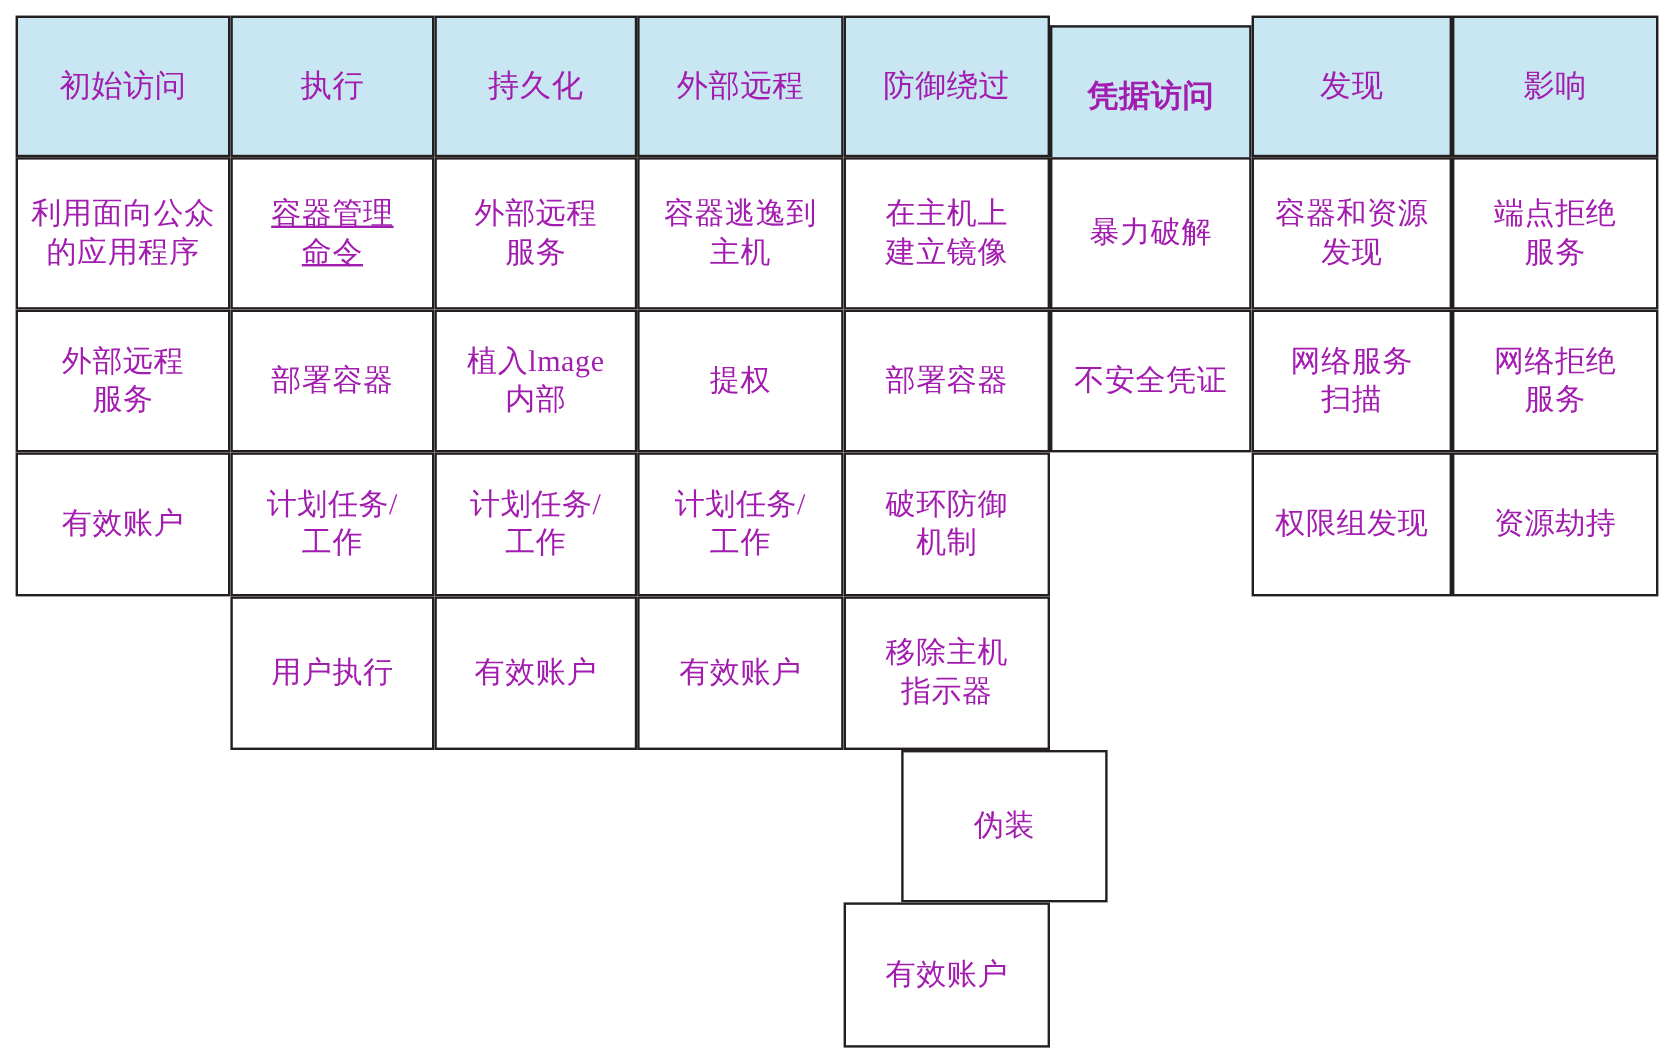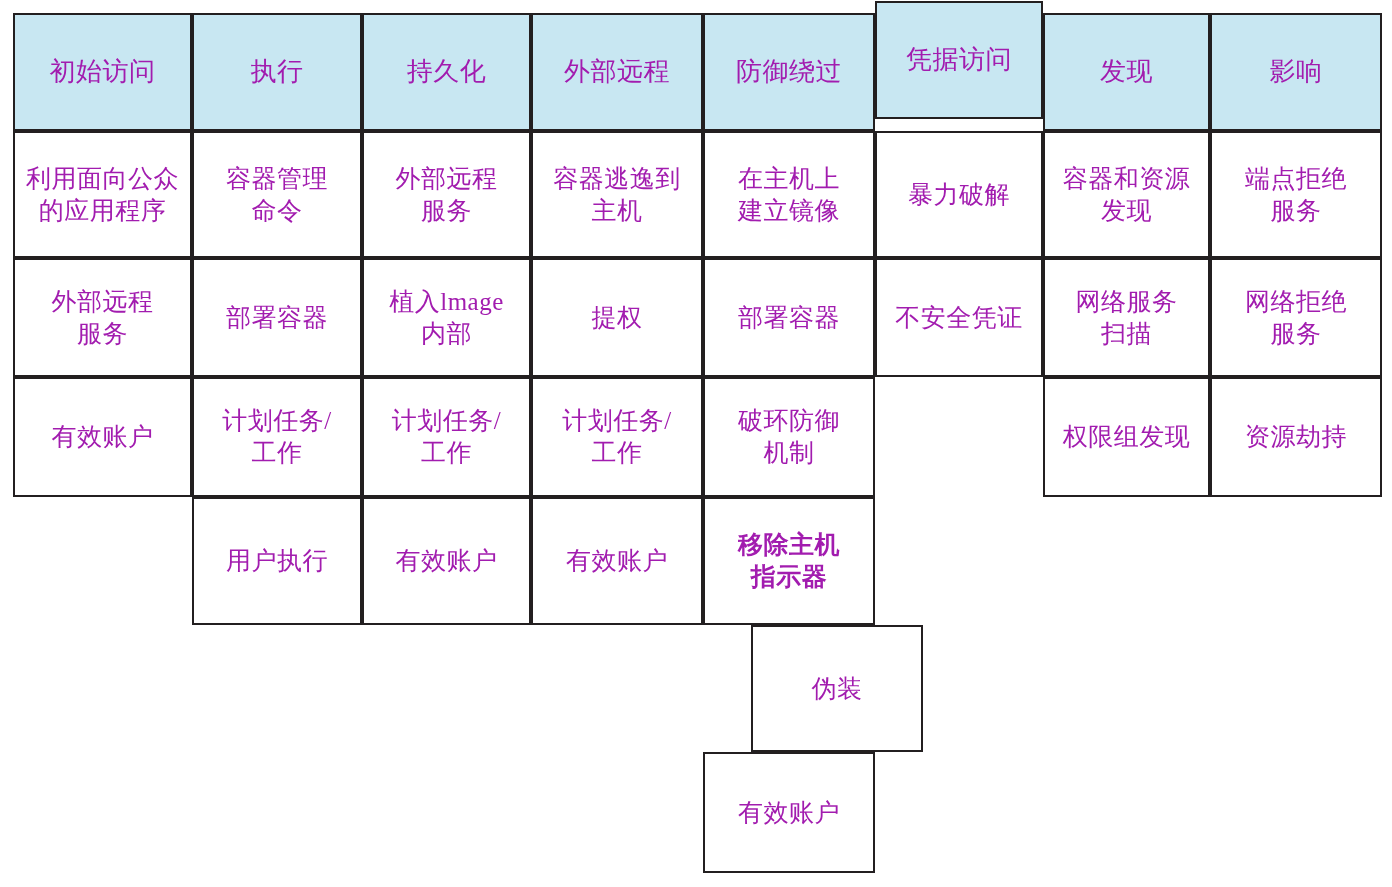--- a/index.html
+++ b/index.html
@@ -39,21 +39,21 @@
 <body>
 
 <div id="matrix-root">
     <div class="cell header" style="left: 13px; top: 13px; width: 179px; height: 118px;">初始访问</div>
     <div class="cell" style="left: 13px; top: 131px; width: 179px; height: 127px;">利用面向公众
 的应用程序</div>
     <div class="cell" style="left: 13px; top: 258px; width: 179px; height: 119px;">外部远程
 服务</div>
     <div class="cell" style="left: 13px; top: 377px; width: 179px; height: 120px;">有效账户</div>
     <div class="cell header" style="left: 192px; top: 13px; width: 170px; height: 118px;">执行</div>
-    <div class="cell" style="left: 192px; top: 131px; width: 170px; height: 127px;">容器管理
+    <div class="cell" style="left: 192px; top: 131px; width: 170px; height: 127px; text-decoration: underline;">容器管理
 命令</div>
     <div class="cell" style="left: 192px; top: 258px; width: 170px; height: 119px;">部署容器</div>
     <div class="cell" style="left: 192px; top: 377px; width: 170px; height: 120px;">计划任务/
 工作</div>
     <div class="cell" style="left: 192px; top: 497px; width: 170px; height: 128px;">用户执行</div>
     <div class="cell header" style="left: 362px; top: 13px; width: 169px; height: 118px;">持久化</div>
     <div class="cell" style="left: 362px; top: 131px; width: 169px; height: 127px;">外部远程
 服务</div>
     <div class="cell" style="left: 362px; top: 258px; width: 169px; height: 119px;">植入lmage
 内部</div>
@@ -66,25 +66,25 @@
     <div class="cell" style="left: 531px; top: 258px; width: 172px; height: 119px; text-align: right;">提权</div>
     <div class="cell" style="left: 531px; top: 377px; width: 172px; height: 120px;">计划任务/
 工作</div>
     <div class="cell" style="left: 531px; top: 497px; width: 172px; height: 128px;">有效账户</div>
     <div class="cell header" style="left: 703px; top: 13px; width: 172px; height: 118px;">防御绕过</div>
     <div class="cell" style="left: 703px; top: 131px; width: 172px; height: 127px;">在主机上
 建立镜像</div>
     <div class="cell" style="left: 703px; top: 258px; width: 172px; height: 119px;">部署容器</div>
     <div class="cell" style="left: 703px; top: 377px; width: 172px; height: 120px;">破环防御
 机制</div>
-    <div class="cell" style="left: 703px; top: 497px; width: 172px; height: 128px; font-weight: bold;">移除主机
+    <div class="cell" style="left: 703px; top: 497px; width: 172px; height: 128px;">移除主机
 指示器</div>
     <div class="cell" style="left: 703px; top: 625px; width: 172px; height: 127px; margin-left: 48px;">伪装</div>
     <div class="cell" style="left: 703px; top: 752px; width: 172px; height: 121px;">有效账户</div>
-    <div class="cell header" style="left: 875px; top: 1px; width: 168px; height: 118px;">凭据访问</div>
+    <div class="cell header" style="left: 875px; top: 21px; width: 168px; height: 118px; font-weight: bold;">凭据访问</div>
     <div class="cell" style="left: 875px; top: 131px; width: 168px; height: 127px;">暴力破解</div>
     <div class="cell" style="left: 875px; top: 258px; width: 168px; height: 119px;">不安全凭证</div>
     <div class="cell header" style="left: 1043px; top: 13px; width: 167px; height: 118px;">发现</div>
     <div class="cell" style="left: 1043px; top: 131px; width: 167px; height: 127px;">容器和资源
 发现</div>
     <div class="cell" style="left: 1043px; top: 258px; width: 167px; height: 119px;">网络服务
 扫描</div>
     <div class="cell" style="left: 1043px; top: 377px; width: 167px; height: 120px;">权限组发现</div>
     <div class="cell header" style="left: 1210px; top: 13px; width: 172px; height: 118px;">影响</div>
     <div class="cell" style="left: 1210px; top: 131px; width: 172px; height: 127px;">端点拒绝

